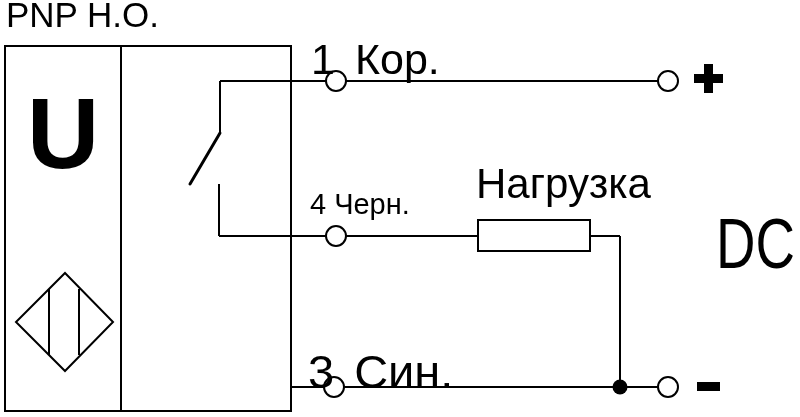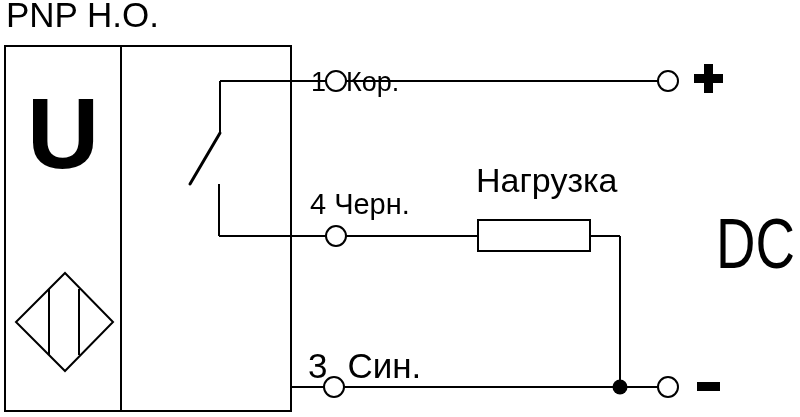--- a/index.html
+++ b/index.html
@@ -14,24 +14,24 @@
   svg.schematic { position: absolute; left: 0; top: 0; }
   .stroke   { stroke: var(--line, #000); stroke-width: 2; fill: none; }
   .blade    { stroke: var(--line, #000); stroke-width: 3; fill: none; stroke-linecap: round; }
   .term     { fill: var(--bg, #fff); stroke: var(--line, #000); stroke-width: 2; }
   .dot      { fill: var(--line, #000); stroke: none; }
   .solid    { fill: var(--line, #000); stroke: none; }
   .lbl { position: absolute; white-space: nowrap; line-height: 1; color: var(--line, #000); }
   .title-lbl   { left: 6px;   top: -3px;  font-size: 35px; }
   .u-lbl       { left: 5px;   top: 83px;  width: 116px; text-align: center;
                  font-size: 100px; font-weight: bold; }
-  .wire1-lbl   { left: 311px; top: 38px;  font-size: 27px; margin-top: 31px; }
+  .wire1-lbl   { left: 311px; top: 38px;  font-size: 43px; }
   .wire4-lbl   { left: 310px; top: 190px; font-size: 29px; }
-  .wire3-lbl   { left: 308px; top: 348px; font-size: 35px; }
-  .load-lbl    { left: 476px; top: 163px; font-size: 34px; }
+  .wire3-lbl   { left: 308px; top: 348px; font-size: 47px; }
+  .load-lbl    { left: 476px; top: 163px; font-size: 42px; }
   .dc-lbl      { left: 716px; top: 209px; font-size: 70px;
                  transform: scaleX(0.78); transform-origin: left top; }
   .gap20 { margin-left: 20px; }
   .gap8  { margin-left: 8px; }
 </style>
 </head>
 <body>
 
 <div class="stage">
 

